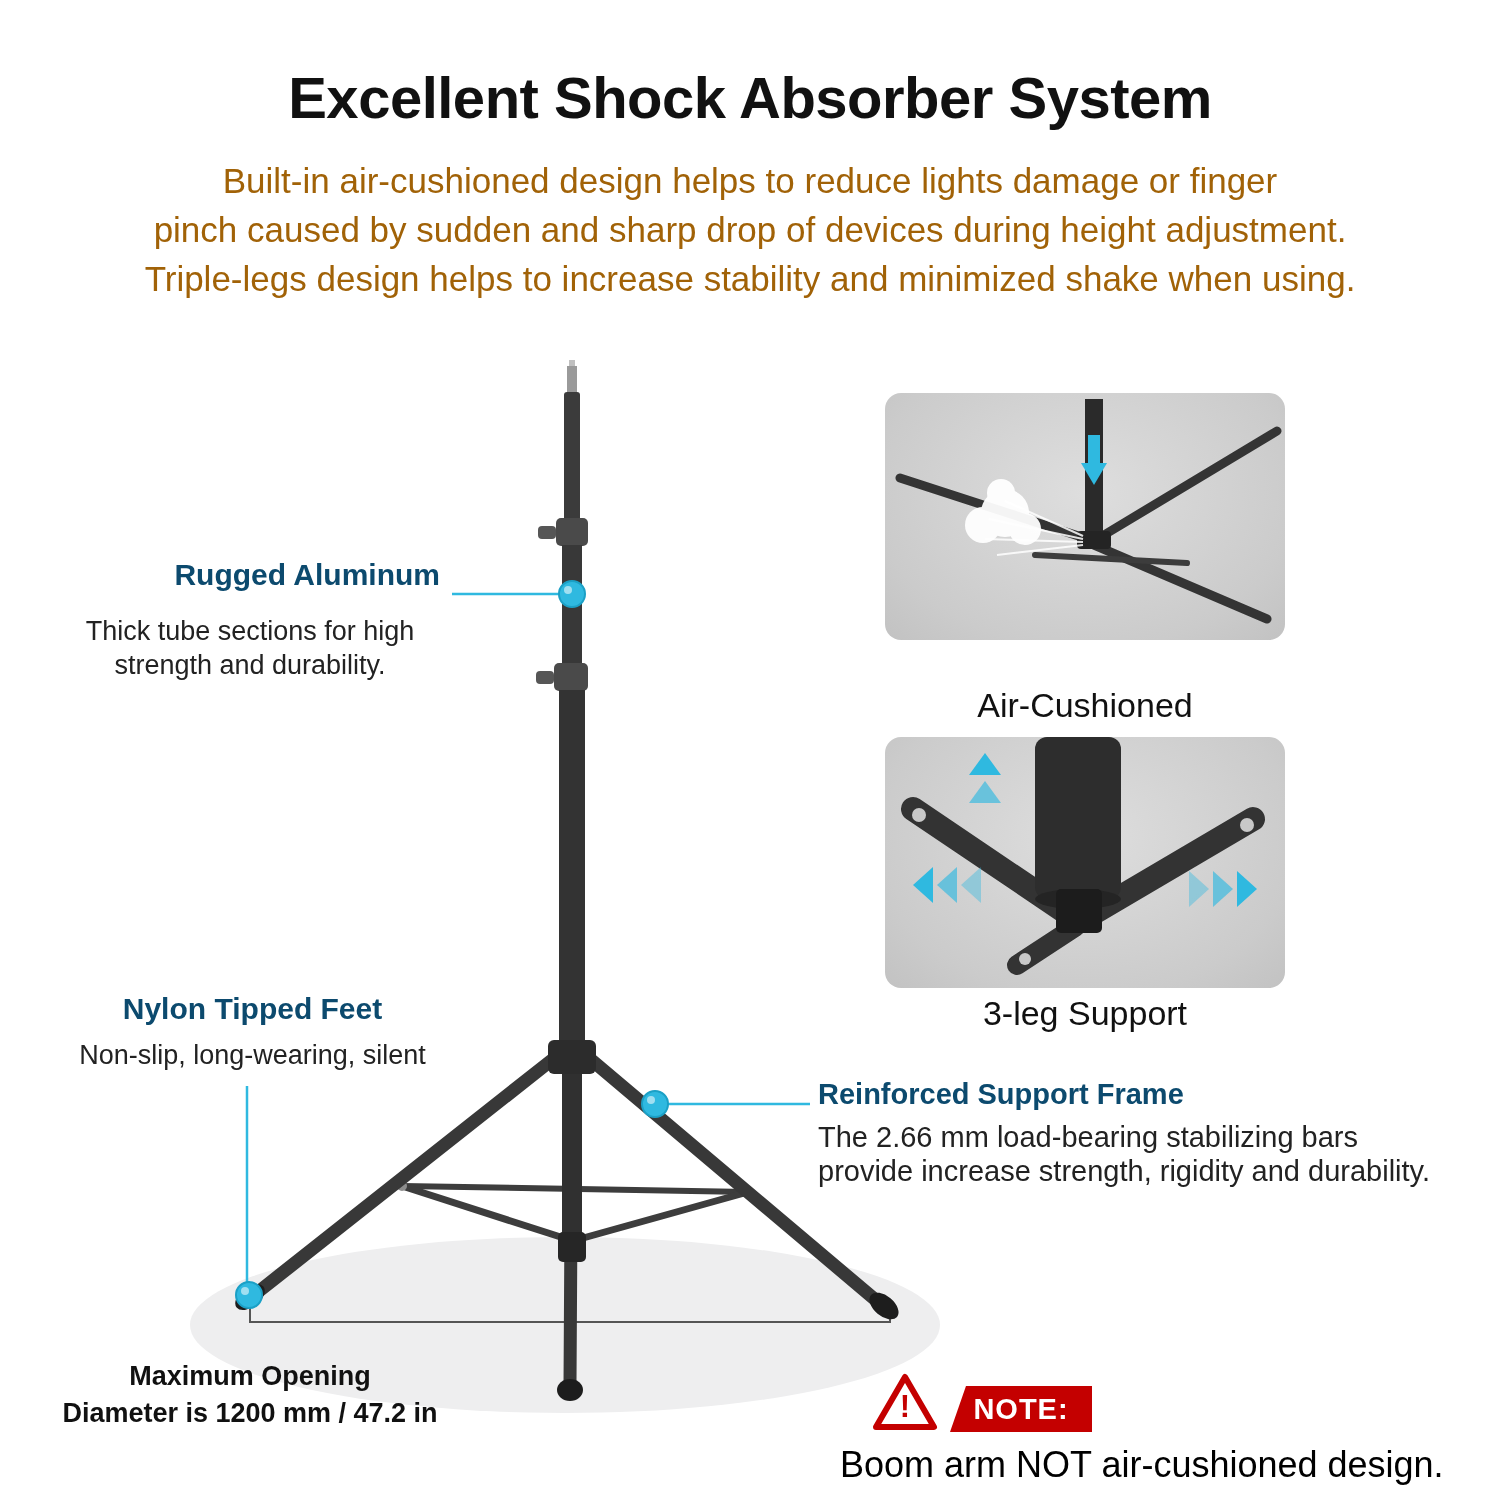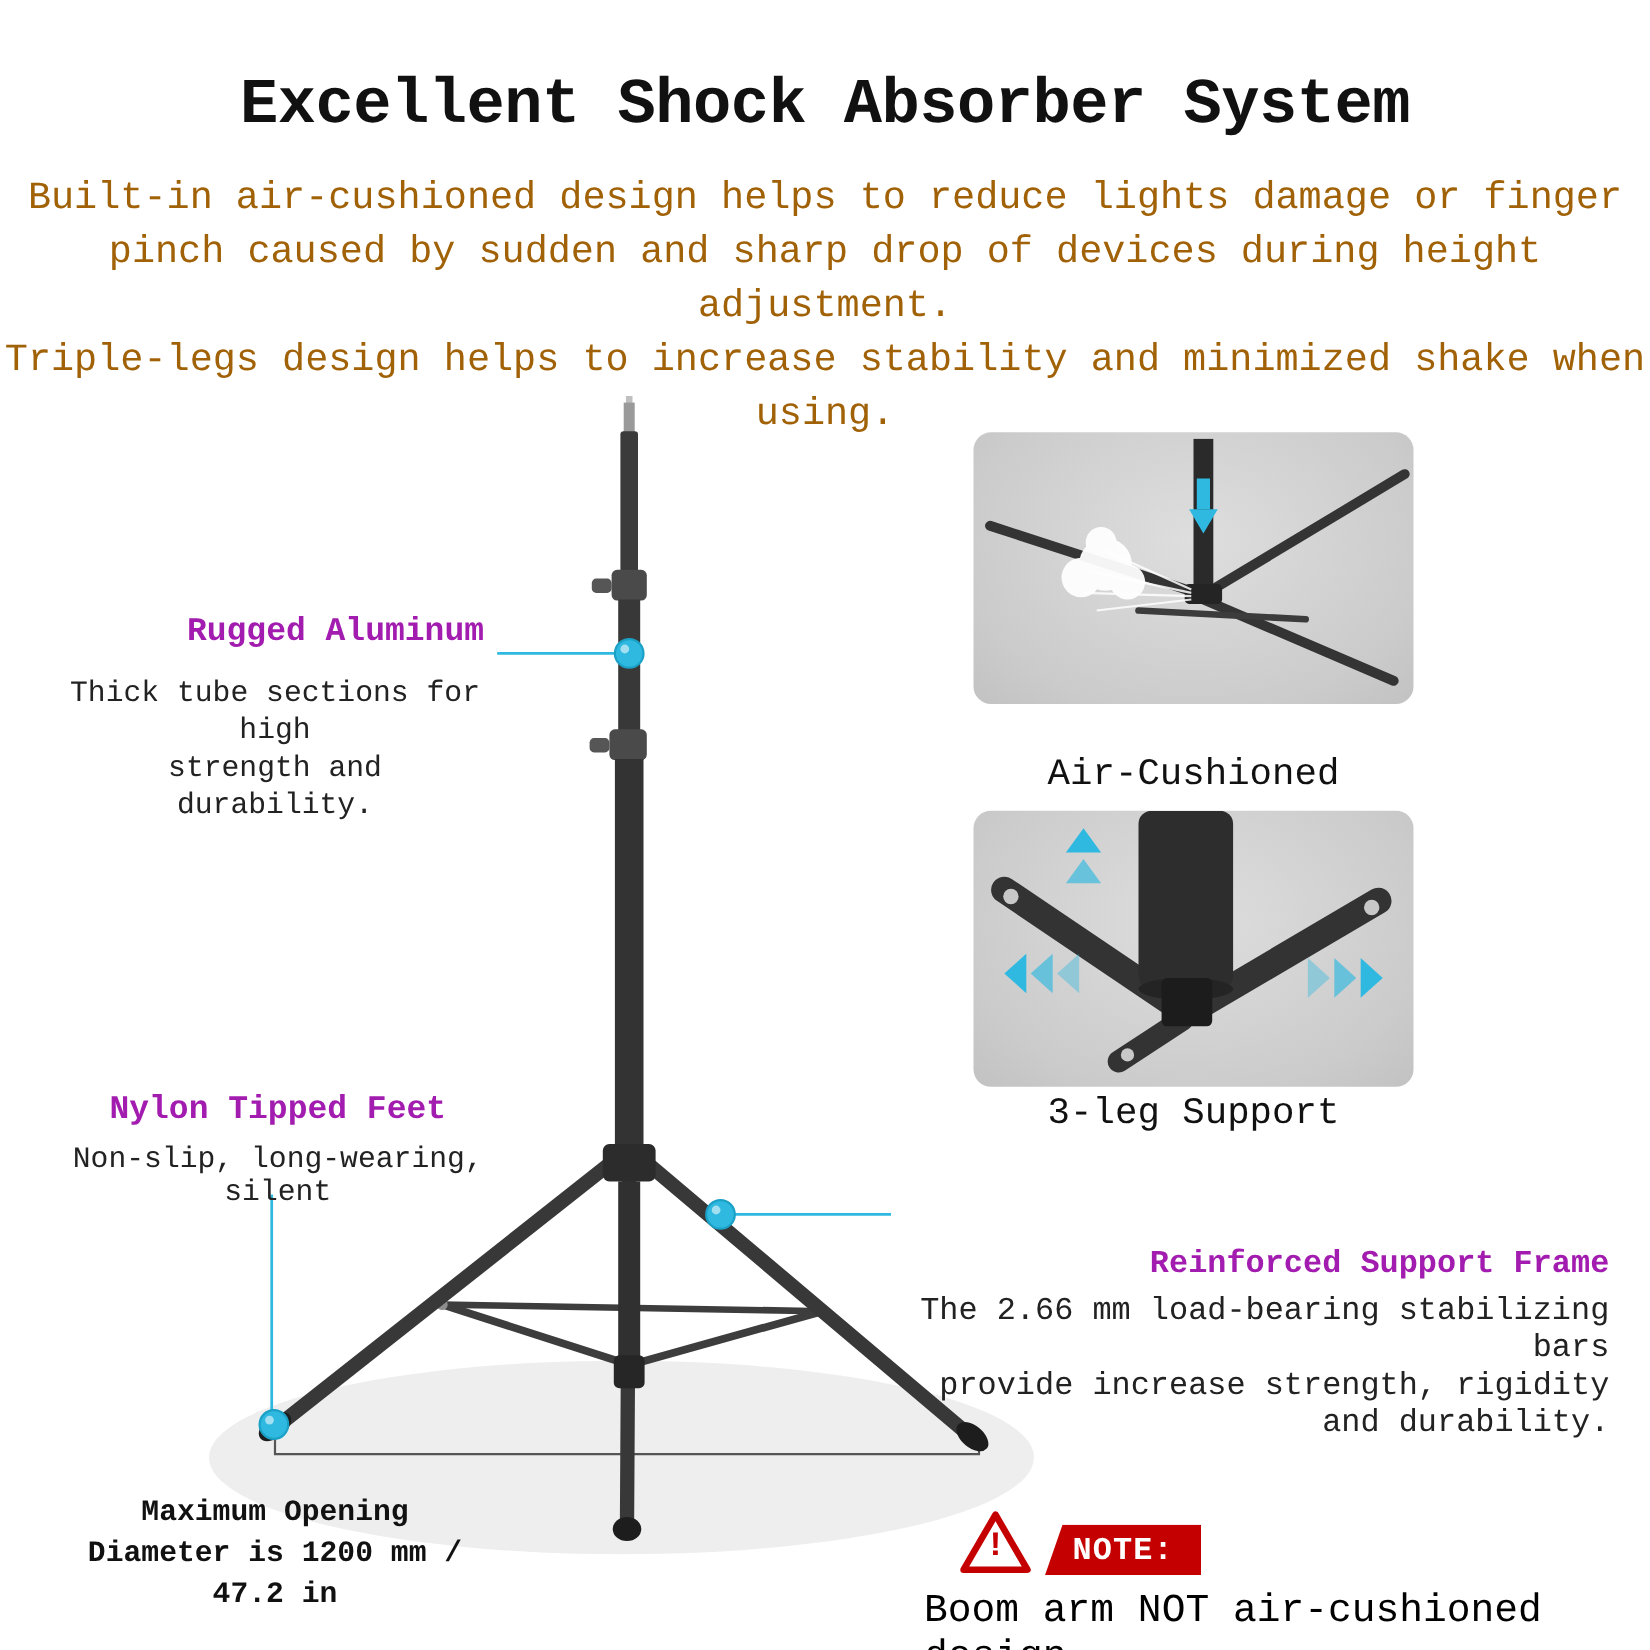--- a/index.html
+++ b/index.html
@@ -4,40 +4,40 @@
 <style>
   :root{
     --accent:#2fb9e0;
     --note-red:#c40000;
     --stand:#333333;
   }
   *{margin:0;padding:0;box-sizing:border-box;}
   html,body{background:#fff;}
   .page{
     position:relative;width:1500px;height:1500px;background:#fff;overflow:hidden;
-    font-family:Liberation Mono, monospace;color:#1a1a1a;padding-left:36px;
+    font-family:Liberation Sans, sans-serif;color:#1a1a1a;padding-left:36px;
   }
   .abs{position:absolute;}
   .stage{position:absolute;left:0;top:0;pointer-events:none;}
   .title{
     left:0;top:64px;width:1500px;text-align:center;
     font-size:58px;font-weight:700;color:#111;letter-spacing:-0.5px;
   }
   .subtitle{
     left:0;top:156px;width:1500px;text-align:center;
     font-size:35px;line-height:49px;color:#a16207;
   }
-  .callout-title{font-weight:700;color:#a21caf;}
+  .callout-title{font-weight:700;color:#0c4a6e;}
   .tubes-block{left:60px;top:556px;width:380px;}
   .tubes-block .t{font-size:30px;line-height:38px;text-align:right;}
   .tubes-block .d{font-size:27px;line-height:34px;text-align:center;color:#222;margin-top:20px;}
   .feet-block{left:60px;top:990px;width:385px;text-align:center;}
   .feet-block .t{font-size:30px;line-height:38px;}
   .feet-block .d{font-size:27px;margin-top:12px;color:#222;}
-  .frame-block{left:818px;top:1131px;width:645px;text-align:right;}
+  .frame-block{left:818px;top:1076px;width:645px;text-align:left;}
   .frame-block .t{font-size:29px;line-height:36px;}
   .frame-block .d{font-size:29px;line-height:34px;color:#222;margin-top:8px;}
   .opening-block{left:55px;top:1358px;width:390px;text-align:center;font-weight:700;font-size:27px;line-height:37px;color:#111;}
   .inset-panel{
     width:400px;border-radius:16px;overflow:hidden;
     background:radial-gradient(ellipse at 50% 40%, #dedede 0%, #cbcbcb 75%, #c2c2c2 100%);
   }
   .inset-caption{width:400px;text-align:center;font-size:34px;color:#111;}
   .note-ribbon{
     left:950px;top:1386px;width:142px;height:46px;background:var(--note-red);

